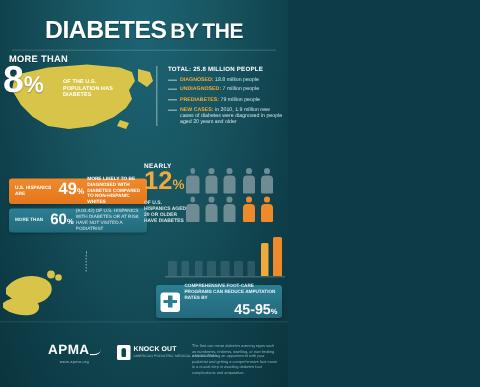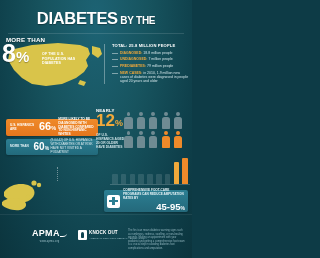--- a/index.html
+++ b/index.html
@@ -20,21 +20,21 @@
     position:absolute;left:0;top:9px;width:192px;height:22px;
     display:flex;align-items:center;justify-content:center;
   }
   .title{
     font-weight:bold;letter-spacing:-0.3px;
     font-size:16.5px;line-height:16.5px;white-space:nowrap;
     display:flex;align-items:baseline;gap:2.5px;
     text-shadow:0 1px 1px rgba(0,0,0,.35);
   }
   .t-main{font-size:16.5px;font-weight:bold;color:#ffffff;font-stretch:condensed;}
-  .t-small{font-size:10px;font-weight:bold;color:#ffffff;position:relative;}
+  .t-small{font-size:14px;font-weight:bold;color:#ffffff;position:relative;}
   .t-small .circ{
     position:absolute;left:9px;top:-1px;width:8px;height:8px;border-radius:50%;
     background:#1b6d80;z-index:-1;
   }
   .title-rule{
     position:absolute;left:8px;right:8px;top:33px;height:1px;background:rgba(255,255,255,.13);
   }
   
   .map-wrap{position:absolute;left:2px;top:36px;width:104px;height:58px;}
   .map-svg{position:absolute;left:0;top:0;}
@@ -257,21 +257,21 @@
       <span class="tl-dash"></span>
       <span class="tl-txt">
         <b>NEW CASES:</b><span> in 2010, 1.9 million new cases of diabetes were diagnosed in people aged 20 years and older</span>
       </span>
     </div>
   </div>
 
   <div class="orange-bar">
     <div class="ob-left">U.S. HISPANICS ARE</div>
     <div class="ob-big">
-      <span>66</span><span class="s">%</span>
+      <span>49</span><span class="s">%</span>
     </div>
     <div class="ob-right">
       <span>MORE</span> <span>LIKELY TO BE DIAGNOSED WITH DIABETES COMPARED TO NON-HISPANIC WHITES</span>
     </div>
   </div>
 
   <div class="blue-bar">
     <div class="bb-left">MORE THAN</div>
     <div class="bb-big">
       <span>60</span><span class="s">%</span>

